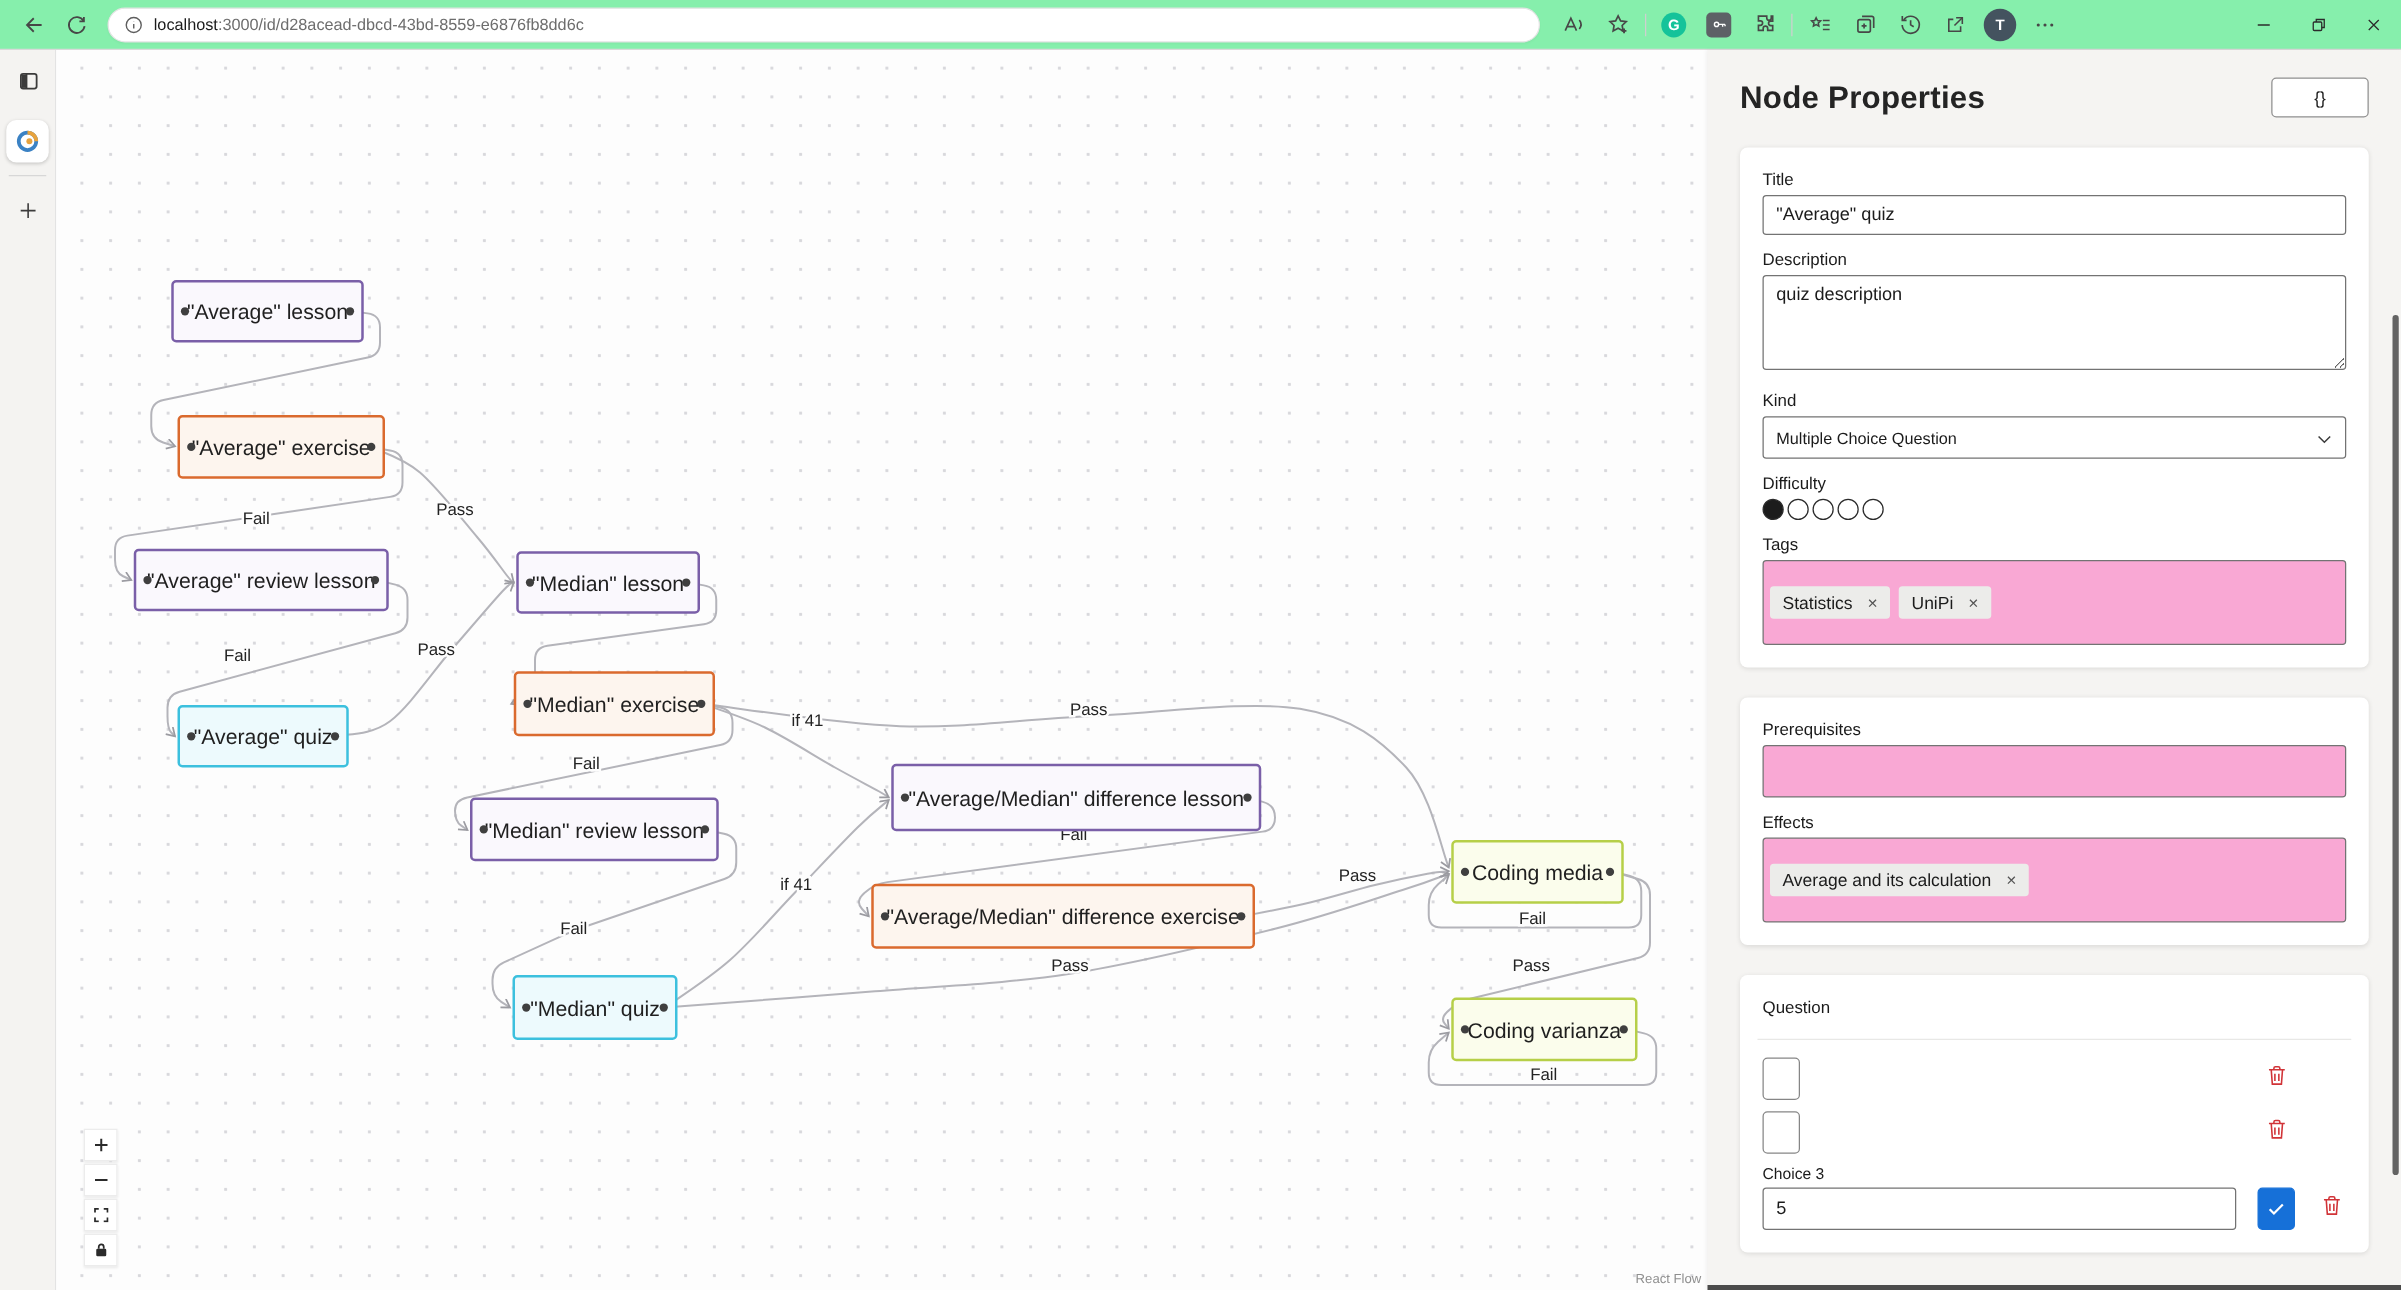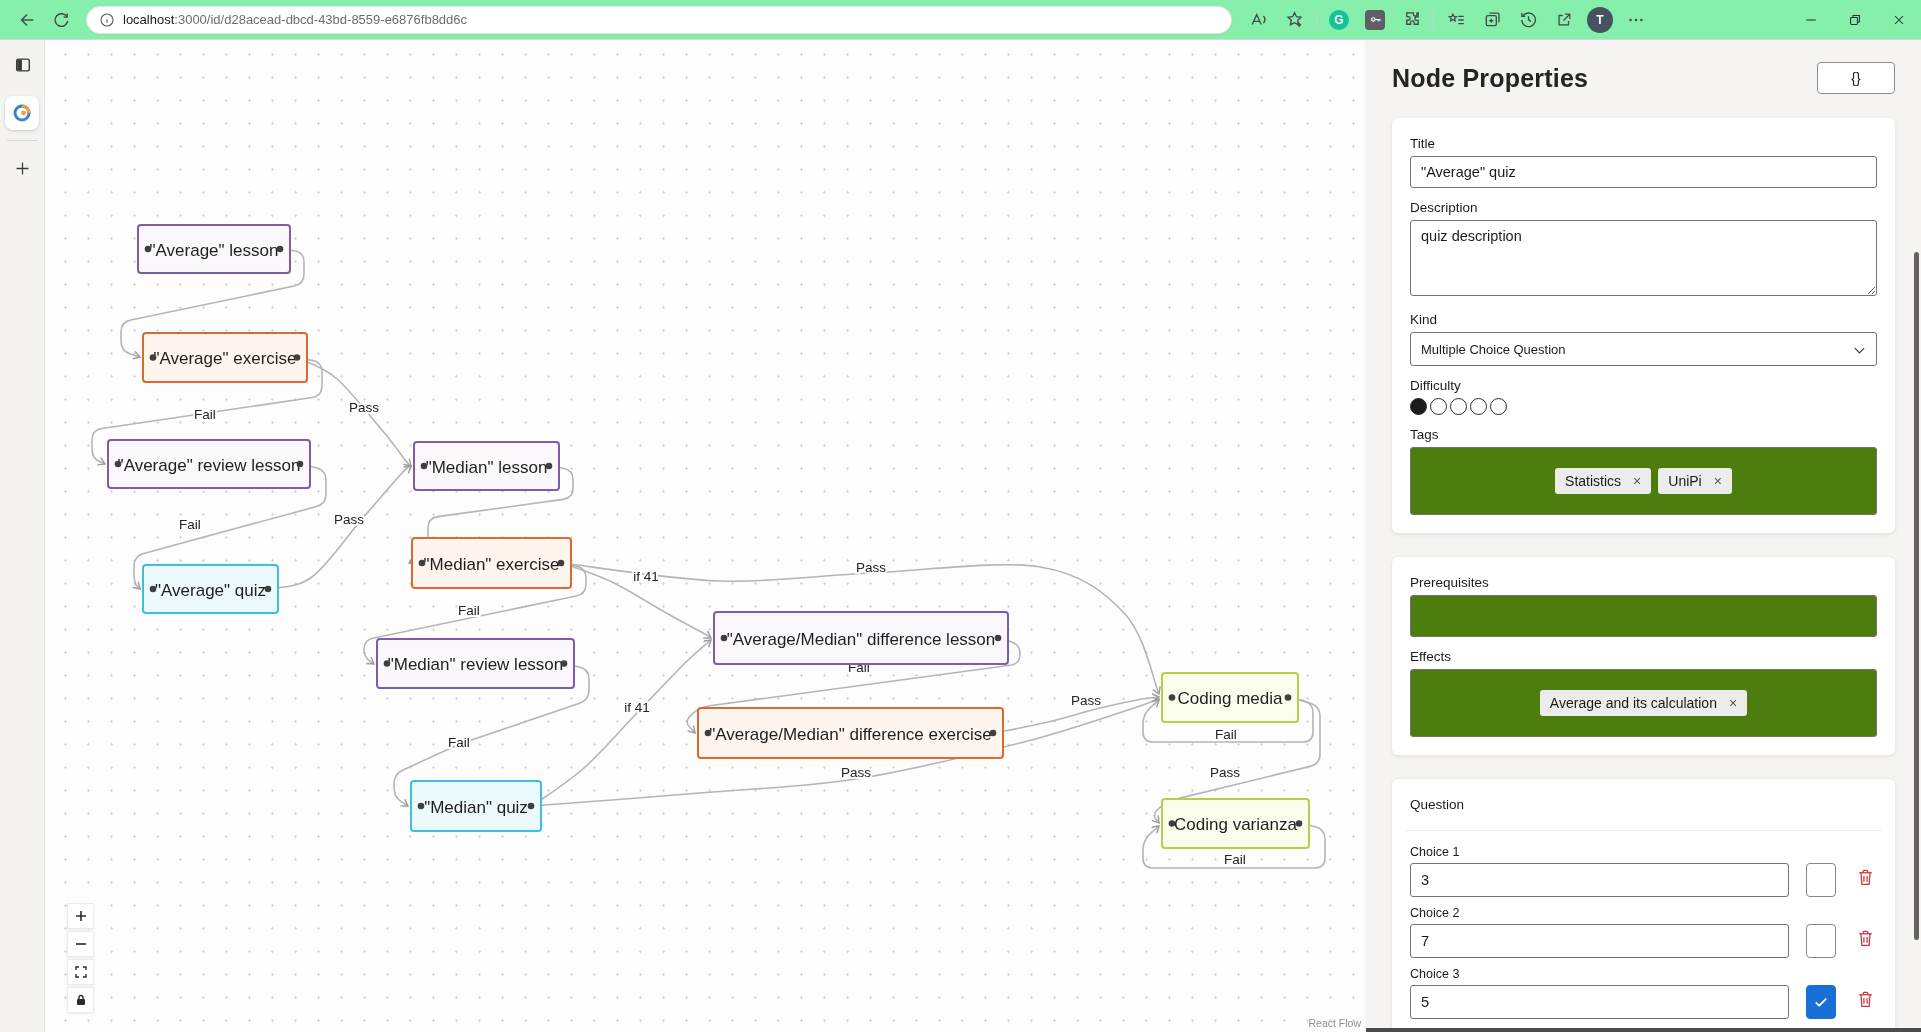--- a/index.html
+++ b/index.html
@@ -43,21 +43,21 @@
   .card { background:#fff; border-radius:6px; box-shadow:0 1px 4px rgba(0,0,0,.10); padding:16px 18px 18px; margin-top:24px; }
   .fld-label { display:block; font-size:13.5px; font-weight:400; color:#1b1b1b; margin:12px 0 5px; }
   .fld-label:first-child { margin-top:2px; }
   .txt-input { width:100%; height:32px; border:1px solid #737373; border-radius:3px; padding:0 10px; font-size:14.5px; color:#1b1b1b; font-family:"Liberation Sans",sans-serif; background:#fff; }
   textarea.txt-area { width:100%; border:1px solid #737373; border-radius:3px; padding:7px 10px; font-size:14.5px; color:#1b1b1b; font-family:"Liberation Sans",sans-serif; resize:vertical; }
   .select { position:relative; width:100%; height:34px; border:1px solid #737373; border-radius:3px; display:flex; align-items:center; padding:0 10px; font-size:13px; color:#1b1b1b; background:#fff; cursor:pointer; }
   .select svg { position:absolute; right:10px; top:11px; }
   .difficulty { display:flex; gap:3px; margin-top:2px; }
   .diff-dot { width:17px; height:17px; border:1.6px solid #2b2b2b; border-radius:50%; background:#fff; cursor:pointer; }
   .diff-dot.filled { background:#1c1c1c; }
-  .chipbox { width:100%; min-height:38px; border:1px solid #737373; border-radius:3px; background:#4d7c0f; display:flex; align-items:center; gap:7px; padding:20px 5px;justify-content:center; }
+  .chipbox { width:100%; min-height:38px; border:1px solid #737373; border-radius:3px; background:#f9a8d4; display:flex; align-items:center; gap:7px; padding:20px 5px; }
   .chip { background:#ececea; border-radius:3px; padding:5px 10px; font-size:14px; color:#1b1b1b; display:flex; align-items:center; gap:12px; }
   .chip .x { color:#555; font-size:14px; cursor:pointer; line-height:1; }
   .card hr { border:none; border-top:1px solid #e8e8e6; margin:18px -4px 14px; }
   .choices-head { display:flex; justify-content:space-between; align-items:center; padding-right:24px; margin-bottom:4px; }
   .choices-head h2 { font-size:20px; font-weight:600; color:#1b1b1b; }
   .choice-row { display:grid; grid-template-columns:1fr 30px 24px; gap:17px; align-items:end; margin-top:9px; }
   .choice-label { font-size:12.5px; color:#1b1b1b; margin-bottom:4px; display:block; }
   .choice-input { width:100%; height:34px; border:1px solid #737373; border-radius:3px; padding:0 10px; font-size:14.5px; color:#1b1b1b; font-family:"Liberation Sans",sans-serif; }
   .checkbox { width:30px; height:34px; border:1px solid #868686; border-radius:4px; background:#fff; display:flex; align-items:center; justify-content:center; cursor:pointer; }
   .checkbox.checked { background:#1670d8; border-color:#1670d8; }
@@ -394,31 +394,29 @@
             <span class="x">×</span>
           </span>
         </div>
     </div>
 
     <div class="card">
       <label class="fld-label">Question</label>
       <hr>
       <div id="choices-list">
           <div class="choice-row">
-            <div><span class="choice-label">Choice 1</span><input class="choice-input" value="3" style=""></div>
             <div class="checkbox"></div>
             <button class="trash-btn"><svg width="19" height="21" viewBox="0 0 24 24" fill="none" stroke="#d13438" stroke-width="1.6">
                 <path d="M4 6h16"></path>
                 <path d="M9 6V4.6A1.6 1.6 0 0 1 10.6 3h2.8A1.6 1.6 0 0 1 15 4.6V6"></path>
                 <path d="M6.3 6l1.1 14.6h9.2L17.7 6"></path>
                 <path d="M10 10v7.5M14 10v7.5"></path>
               </svg></button>
           </div>
           <div class="choice-row">
-            <div><span class="choice-label">Choice 2</span><input class="choice-input" value="7" style=""></div>
             <div class="checkbox"></div>
             <button class="trash-btn"><svg width="19" height="21" viewBox="0 0 24 24" fill="none" stroke="#d13438" stroke-width="1.6">
                 <path d="M4 6h16"></path>
                 <path d="M9 6V4.6A1.6 1.6 0 0 1 10.6 3h2.8A1.6 1.6 0 0 1 15 4.6V6"></path>
                 <path d="M6.3 6l1.1 14.6h9.2L17.7 6"></path>
                 <path d="M10 10v7.5M14 10v7.5"></path>
               </svg></button>
           </div>
           <div class="choice-row">
             <div><span class="choice-label">Choice 3</span><input class="choice-input" value="5" style=""></div>

